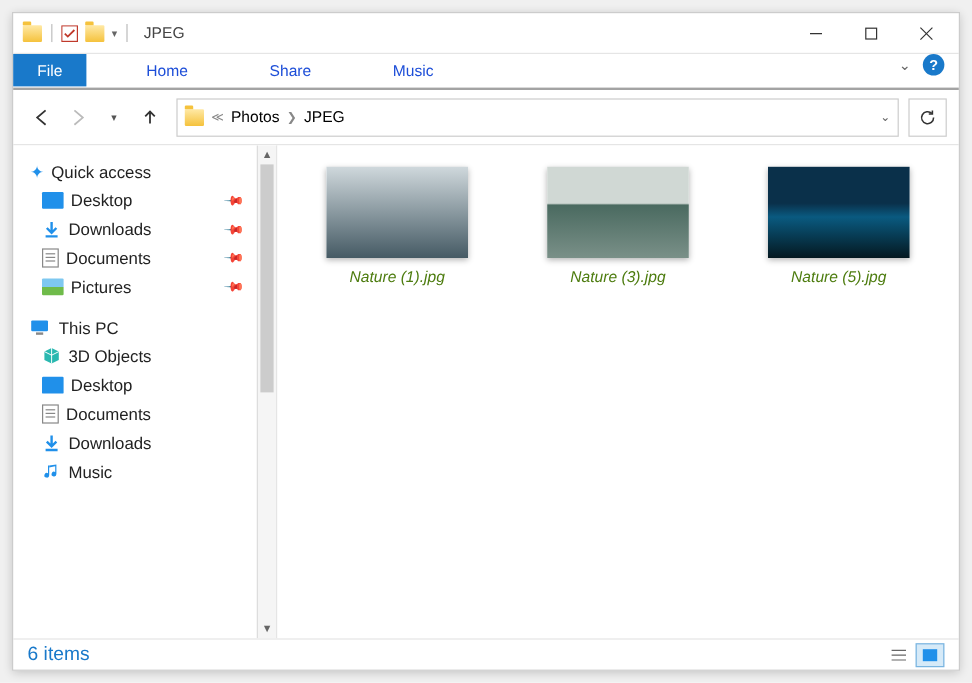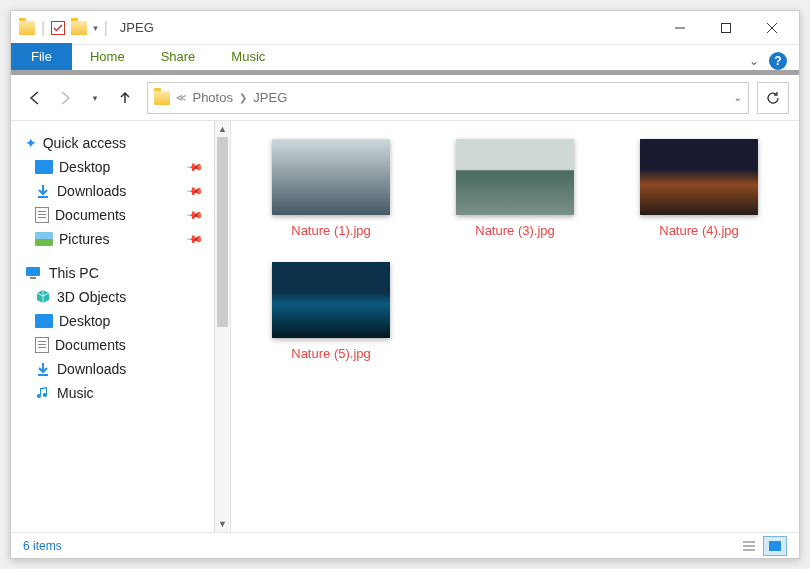--- a/index.html
+++ b/index.html
@@ -3,32 +3,32 @@
 <meta charset="utf-8">
 <style>
 * { margin: 0; padding: 0; box-sizing: border-box; font-family: "Segoe UI", Tahoma, sans-serif; }
 body { background: #f0f0f0; padding: 10px; }
 .window { width: 790px; height: 549px; background: #fff; border: 1px solid #ccc; box-shadow: 0 2px 8px rgba(0,0,0,0.2); display: flex; flex-direction: column; }
 .titlebar { height: 34px; display: flex; align-items: center; padding: 0 4px; border-bottom: 1px solid #e5e5e5; }
 .titlebar-left { display: flex; align-items: center; gap: 6px; padding-left: 4px; }
 .titlebar-title { margin-left: 6px; font-size: 13px; color: #444; }
 .titlebar-controls { margin-left: auto; display: flex; }
 .titlebar-controls .ctrl { width: 46px; height: 32px; display: flex; align-items: center; justify-content: center; cursor: pointer; }
-.ribbon { height: 30px; display: flex; align-items: flex-end; border-bottom: 5px solid #a3a3a3; }
+.ribbon { height: 30px; display: flex; align-items: flex-start; border-bottom: 2px solid #a3a3a3; gap: 32px; }
 .ribbon .file { background: #1979ca; color: #fff; padding: 6px 20px; font-size: 13px; cursor: pointer; }
-.ribbon .tab { padding: 6px 18px; font-size: 13px; color: #4d7c0f; cursor: pointer; }
+.ribbon .tab { padding: 6px 18px; font-size: 13px; color: #1d4ed8; cursor: pointer; }
 .ribbon-right { margin-left: auto; display: flex; align-items: center; gap: 10px; padding-right: 12px; }
 .ribbon-right .chev { color: #666; font-size: 12px; cursor: pointer; }
 .ribbon-right .help { width: 18px; height: 18px; border-radius: 50%; background: #1979ca; color: #fff; display: flex; align-items: center; justify-content: center; font-size: 12px; font-weight: bold; cursor: pointer; }
 .navbar { height: 46px; display: flex; align-items: center; padding: 6px 10px; gap: 8px; border-bottom: 1px solid #e5e5e5; }
 .nav-btns { display: flex; align-items: center; gap: 10px; padding: 0 4px; }
 .nav-btn { width: 20px; height: 20px; display: flex; align-items: center; justify-content: center; cursor: pointer; color: #555; }
 .nav-btn.disabled { color: #bbb; cursor: default; }
 .address { flex: 1; height: 32px; border: 1px solid #ccc; display: flex; align-items: center; padding: 0 6px; gap: 6px; }
-.address .crumb { font-size: 13px; color: #737373; cursor: pointer; }
+.address .crumb { font-size: 13px; color: #000000; cursor: pointer; }
 .address .sep { color: #888; font-size: 10px; }
 .address-right { margin-left: auto; display: flex; align-items: center; gap: 8px; }
 .refresh { width: 32px; height: 32px; border: 1px solid #ccc; display: flex; align-items: center; justify-content: center; cursor: pointer; color: #555; }
 .search { width: 200px; height: 32px; border: 1px solid #ccc; display: flex; align-items: center; padding: 0 8px; gap: 8px; }
 .search input { border: none; outline: none; font-size: 13px; flex: 1; color: #333; }
 .search input::placeholder { color: #888; }
 .body { flex: 1; display: flex; overflow: hidden; }
 .sidebar { width: 220px; border-right: 1px solid #e5e5e5; padding: 10px 0; overflow-y: auto; position: relative; }
 .sidebar-scroll { position: absolute; right: 0; top: 0; width: 16px; height: 100%; background: #f5f5f5; border-left: 1px solid #ddd; }
 .sidebar-scroll .thumb { position: absolute; top: 16px; left: 2px; right: 2px; height: 190px; background: #ccc; }
@@ -36,22 +36,22 @@
 .sidebar-scroll .arr.up { top: 0; }
 .sidebar-scroll .arr.down { bottom: 0; }
 .tree { padding-right: 18px; }
 .tree-item { display: flex; align-items: center; gap: 6px; padding: 4px 10px 4px 24px; font-size: 14px; color: #222; cursor: pointer; }
 .tree-item.root { padding-left: 14px; font-weight: normal; }
 .tree-item .pin { margin-left: auto; color: #888; font-size: 11px; transform: rotate(45deg); }
 .content { flex: 1; padding: 18px 20px; overflow: auto; position: relative; }
 .grid { display: grid; grid-template-columns: repeat(3, 1fr); gap: 24px 24px; }
 .file-item { display: flex; flex-direction: column; align-items: center; gap: 8px; cursor: pointer; }
 .thumb-img { width: 118px; height: 76px; background: #333; box-shadow: 0 2px 5px rgba(0,0,0,0.3); }
-.file-name { font-size: 13px; color: #ef4444; text-align: center; }
-.status { height: 26px; border-top: 1px solid #e5e5e5; display: flex; align-items: center; padding: 0 12px; font-size: 12px; color: #1979ca; }
+.file-name { font-size: 13px; color: #4d7c0f; text-align: center; font-style: italic; }
+.status { height: 26px; border-top: 1px solid #e5e5e5; display: flex; align-items: center; padding: 0 12px; font-size: 16px; color: #1979ca; }
 .status-right { margin-left: auto; display: flex; gap: 2px; }
 .view-btn { width: 24px; height: 20px; border: 1px solid transparent; display: flex; align-items: center; justify-content: center; cursor: pointer; }
 .view-btn.active { border-color: #7ab5e0; background: #d6eaf8; }
 .icon-folder { width: 16px; height: 14px; background: linear-gradient(#ffe9a6,#f5c23c); border-radius: 1px; position: relative; }
 .icon-folder::before { content:""; position: absolute; top:-3px; left:0; width:7px; height:3px; background:#f5c23c; border-radius:1px 1px 0 0;}
 .qat-sep { color: #ccc; }
 svg { display: block; }
 .ic-desktop { width:18px; height:14px; background:#2090ea; border-radius:1px;}
 .ic-download { color:#2090ea; }
 .ic-doc { width:14px; height:16px; border:1px solid #888; background:#fff; position:relative;}
@@ -248,24 +248,20 @@
       <div class="grid" id="file-grid">
           <div class="file-item">
             <div class="thumb-img t1"></div>
             <div class="file-name">Nature (1).jpg</div>
           </div>
           <div class="file-item">
             <div class="thumb-img t3"></div>
             <div class="file-name">Nature (3).jpg</div>
           </div>
           <div class="file-item">
-            <div class="thumb-img t5"></div>
-            <div class="file-name">Nature (4).jpg</div>
-          </div>
-          <div class="file-item">
             <div class="thumb-img t6"></div>
             <div class="file-name">Nature (5).jpg</div>
           </div>
         </div>
     </div>
   </div>
 
   <div class="status">
     <span>6 items</span>
     <div class="status-right">

